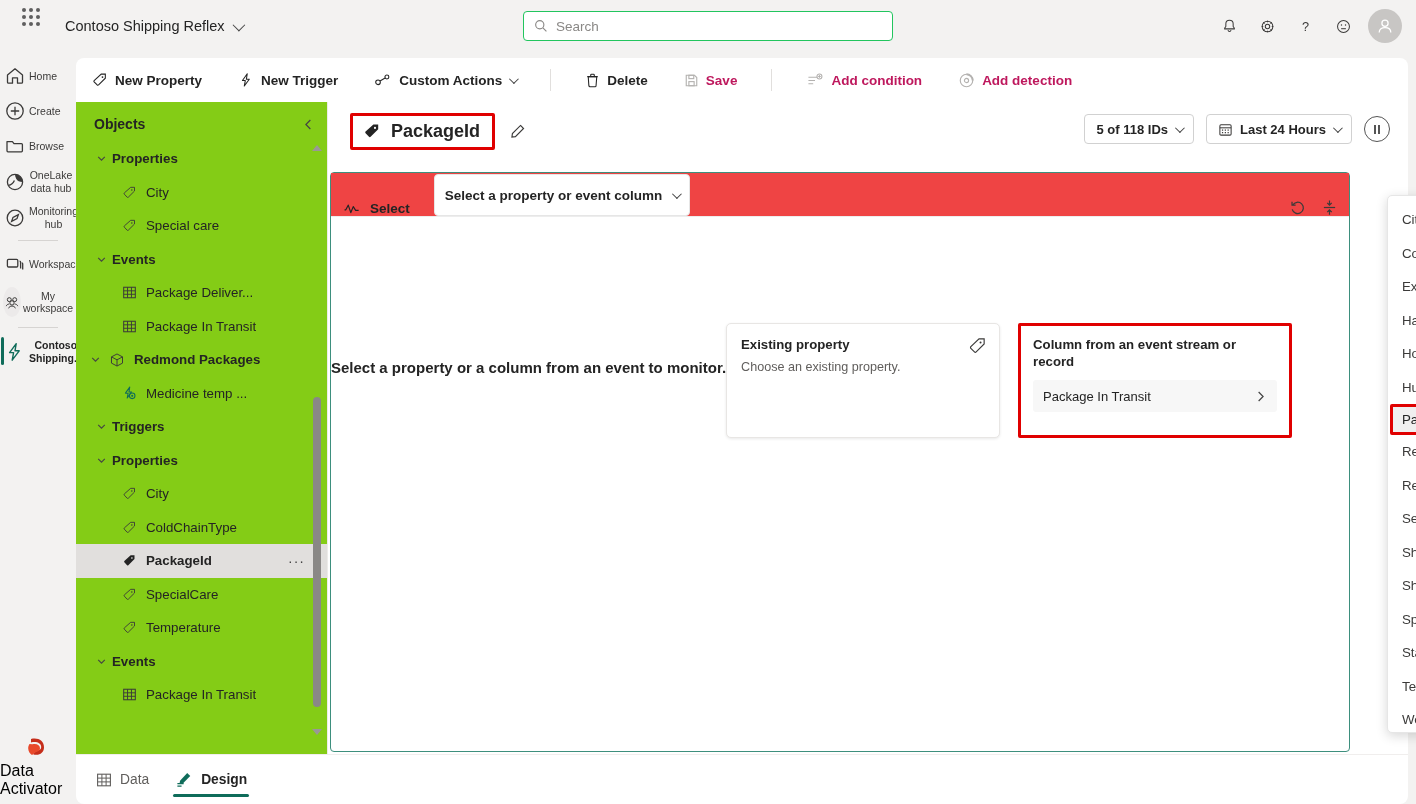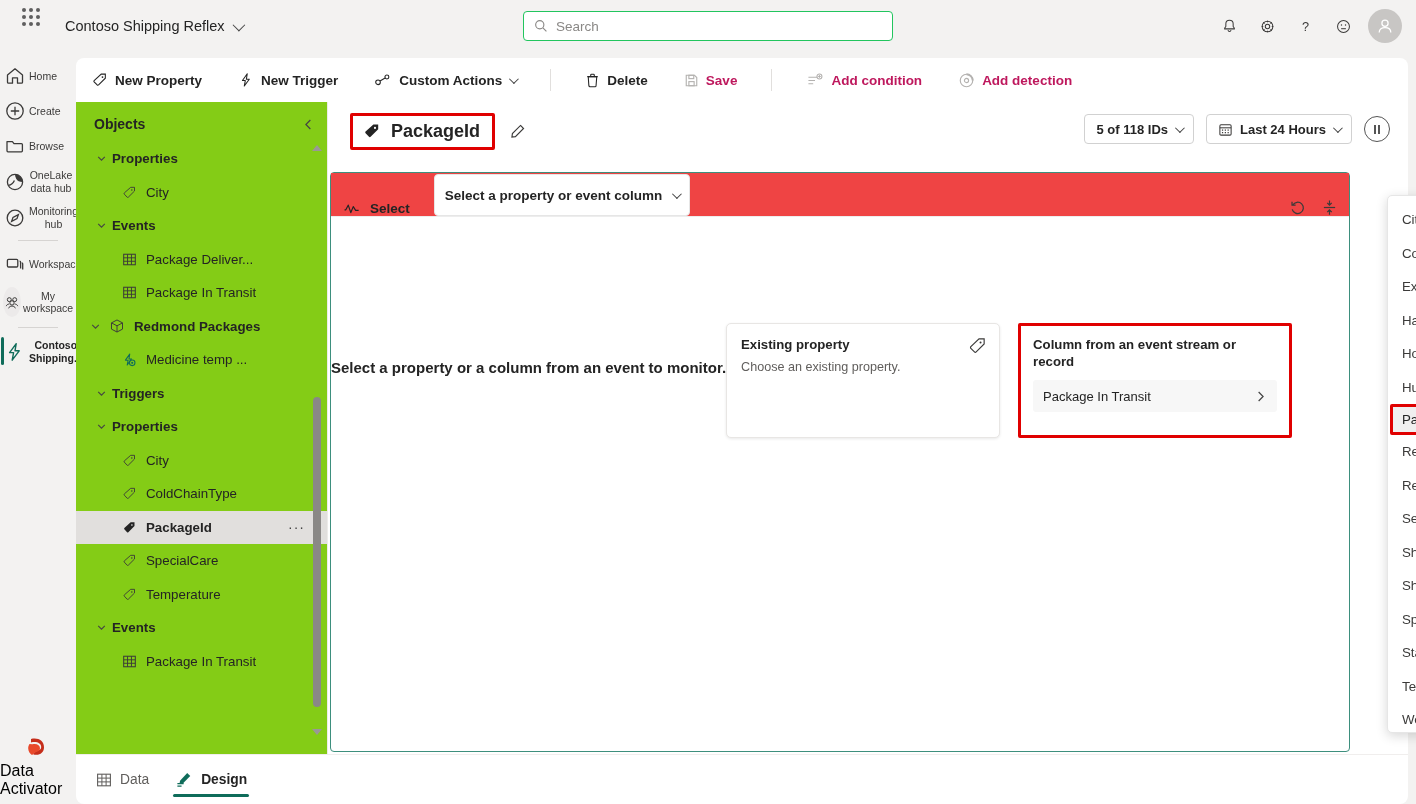--- a/index.html
+++ b/index.html
@@ -523,20 +523,29 @@
         <div class="trow ind2">
           <span class="ic">
             <svg width="15" height="15" viewBox="0 0 18 18">
                 <path d="M10.4 2.8H15v4.4l-7.4 7.4c-.4.4-1.1.4-1.5 0L2.8 11c-.4-.4-.4-1.1 0-1.5z" fill="none" stroke="#3b3a39" stroke-width="1.1"></path>
                 <circle cx="11.8" cy="6" r=".9" fill="#3b3a39"></circle>
               </svg>
           </span>
           <span class="tx">City</span>
         </div>
 
+        <div class="trow ind2">
+          <span class="ic">
+            <svg width="15" height="15" viewBox="0 0 18 18">
+                <path d="M10.4 2.8H15v4.4l-7.4 7.4c-.4.4-1.1.4-1.5 0L2.8 11c-.4-.4-.4-1.1 0-1.5z" fill="none" stroke="#3b3a39" stroke-width="1.1"></path>
+                <circle cx="11.8" cy="6" r=".9" fill="#3b3a39"></circle>
+              </svg>
+          </span>
+          <span class="tx">Special care</span>
+        </div>
 
         <div class="trow grp ind1">
           <span class="tw">
             <svg width="11" height="11" viewBox="0 0 12 12">
                 <path d="M2.4 4.2 6 7.8l3.6-3.6" fill="none" stroke="#444" stroke-width="1.2"></path>
               </svg>
           </span>
           <span class="tx">Events</span>
         </div>
 

